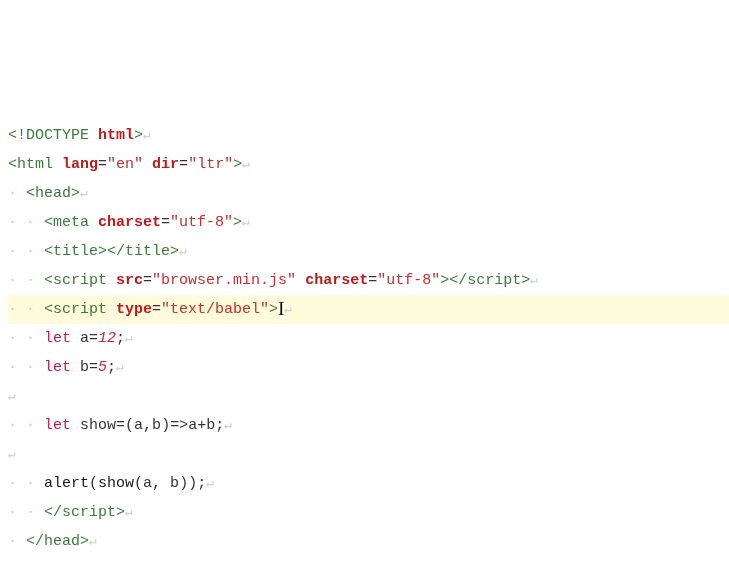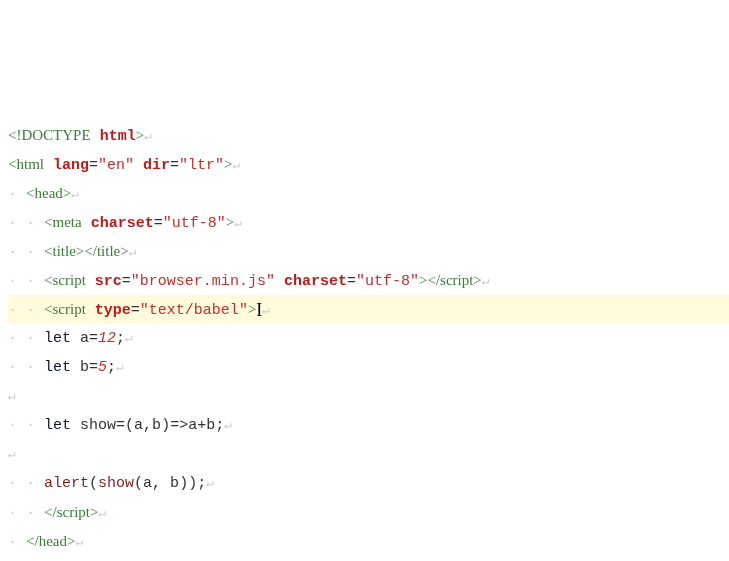--- a/index.html
+++ b/index.html
@@ -16,27 +16,27 @@
   .line {
     display: block;
     height: 29px;
   }
   .line.highlighted {
     background: #fffbdc;
   }
   .indent-guide {
     color: #ccc;
   }
-  .tag { color: #3c7a3c; font-family: Liberation Serif, serif; }
+  .tag { color: #3c7a3c; }
   .attr-name { color: #b91c1c; font-weight: bold; }
   .attr-val { color: #c03030; }
-  .keyword { color: #0f172a; }
+  .keyword { color: #be185d; }
   .ident { color: #333; }
   .num { color: #c03030; font-style: italic; }
-  .func { color: #7f1d1d; }
+  .func { color: #0f172a; }
   .punct { color: #333; }
   .ws-marker { color: #ccc; font-size: 13px; }
   .text-cursor {
     display: inline-block;
     font-family: serif;
     color: #000;
     font-size: 18px;
     line-height: 0;
     vertical-align: -2px;
   }

